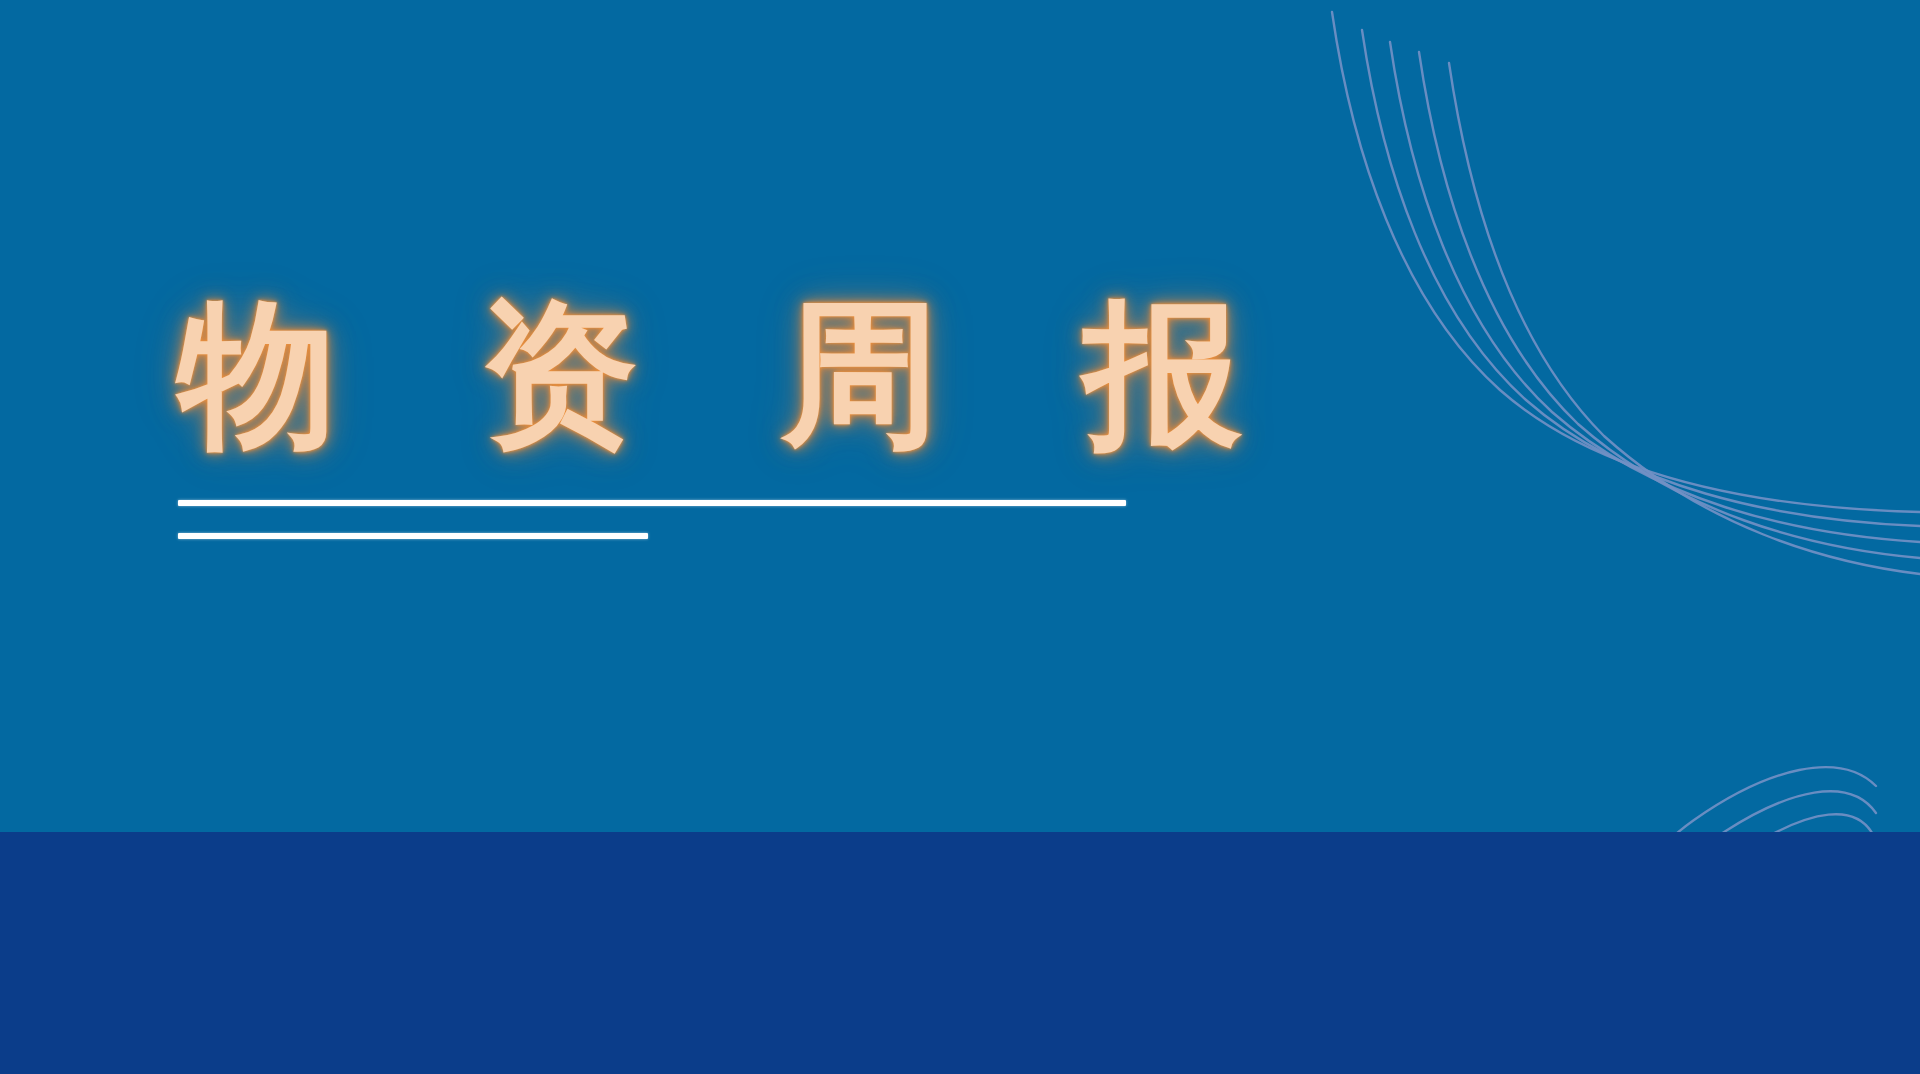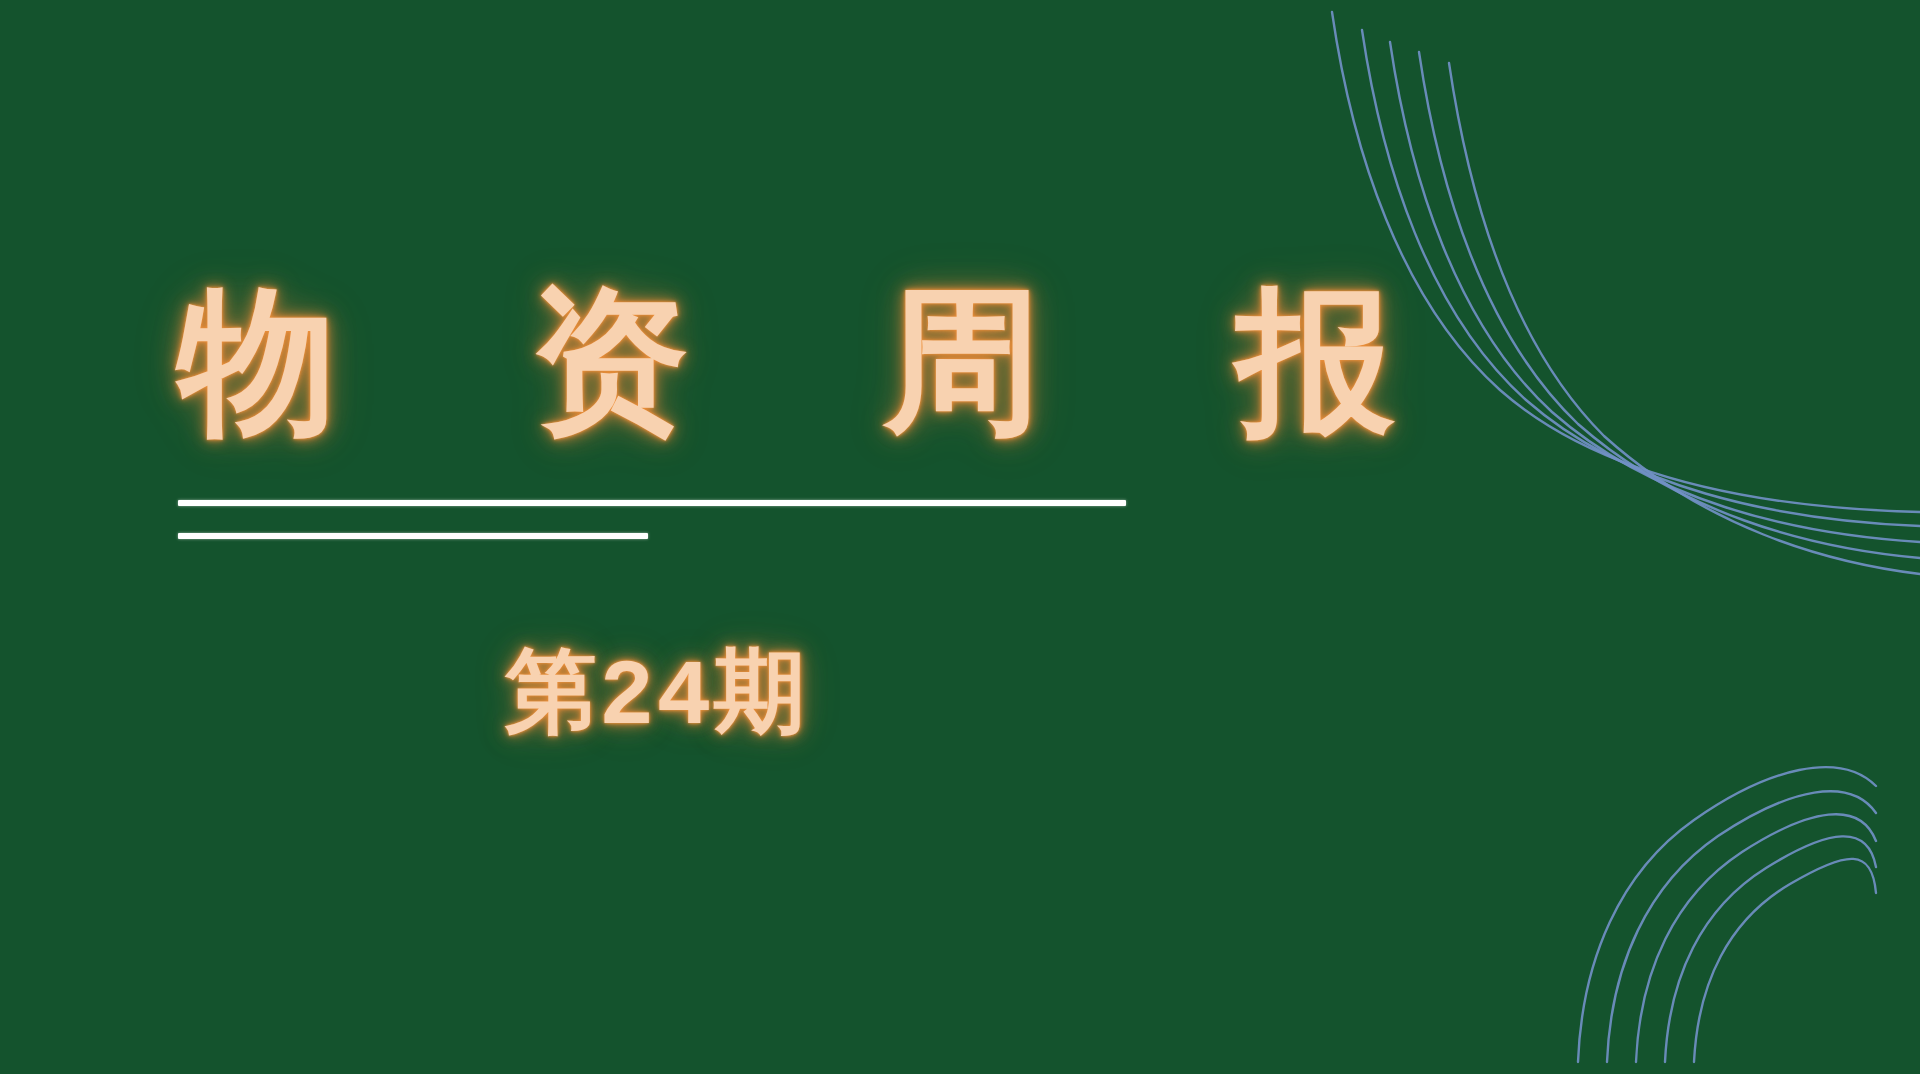--- a/index.html
+++ b/index.html
@@ -5,24 +5,24 @@
 <style>
   html, body {
     margin: 0;
     padding: 0;
     background: #0b3d8a;
   }
 
   #slide {
     position: relative;
     width: 1920px;
-    height: 1074px;
+    height: 832px;
     overflow: hidden;
-    background: #14532d;
-    font-family: Liberation Mono, monospace;
+    background: #0369a1;
+    font-family: Liberation Sans, sans-serif;
   }
 
   
   .deco-svg {
     position: absolute;
     top: 0;
     left: 0;
     width: 1920px;
     height: 1074px;
     pointer-events: none;
@@ -119,17 +119,14 @@
 
   <div class="title-block">
     <h1 class="main-title">物 资 周 报</h1>
   </div>
 
   <div class="rules">
     <div class="rule rule-long"></div>
     <div class="rule rule-short"></div>
   </div>
 
-  <div class="subtitle-wrap">
-    <p class="subtitle">第24期</p>
-  </div>
 
 </div>
 
 </body></html>

